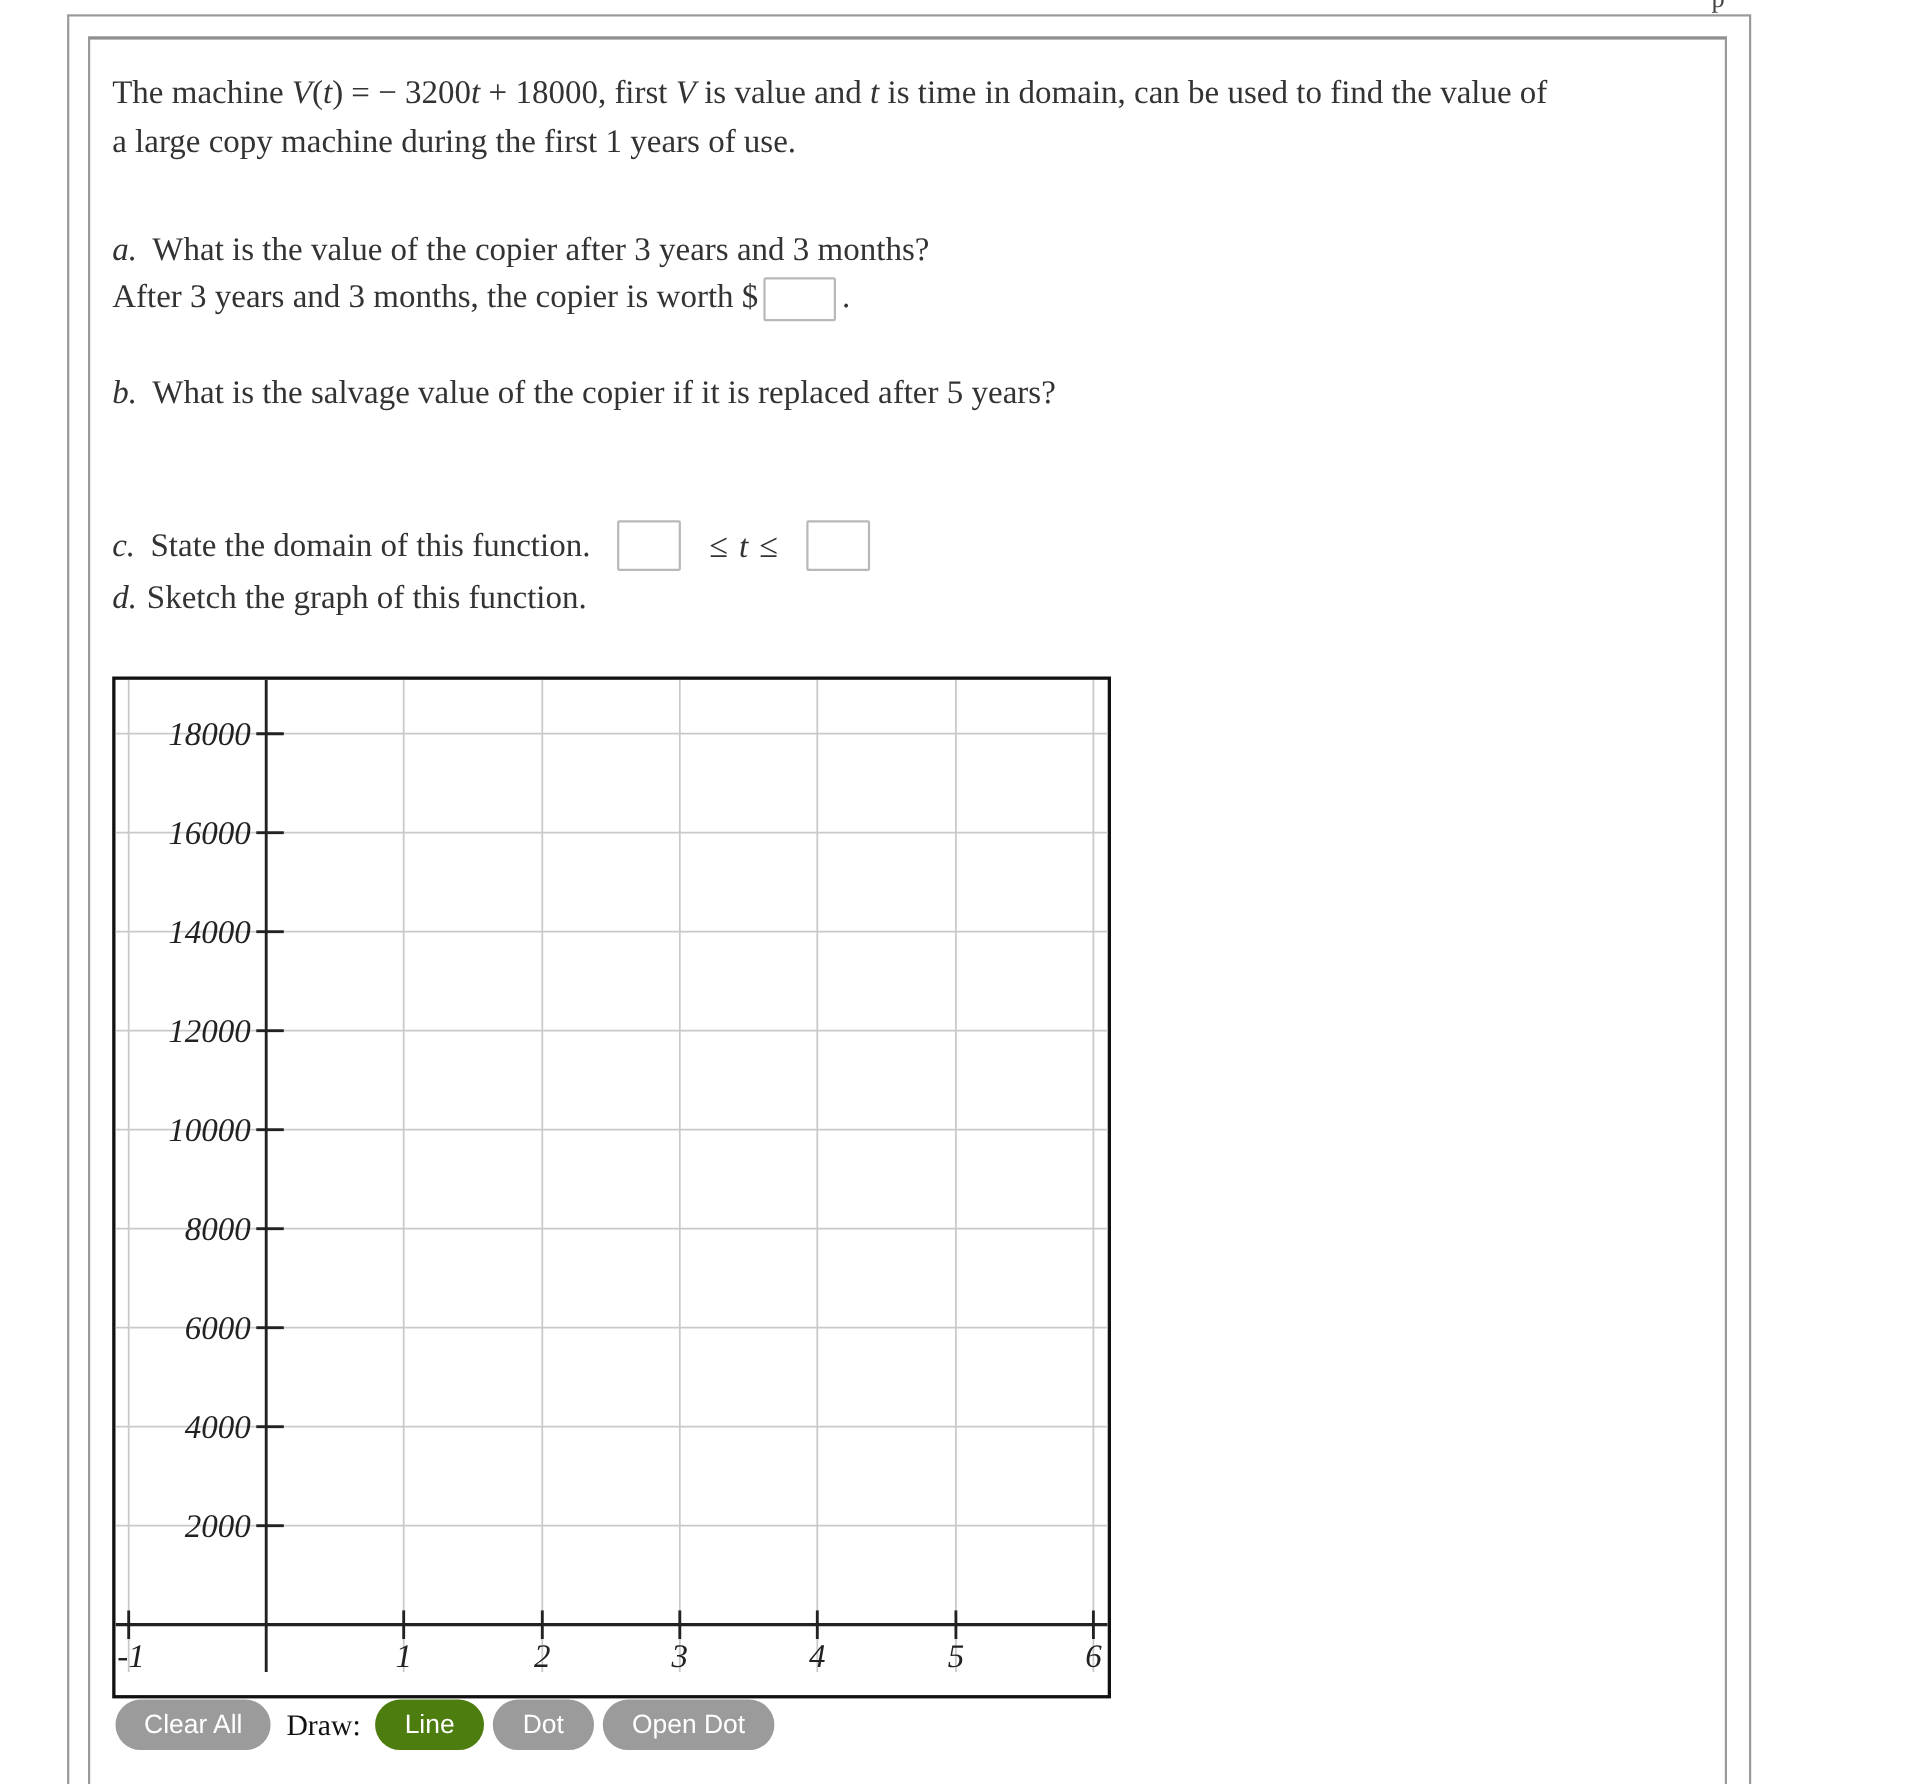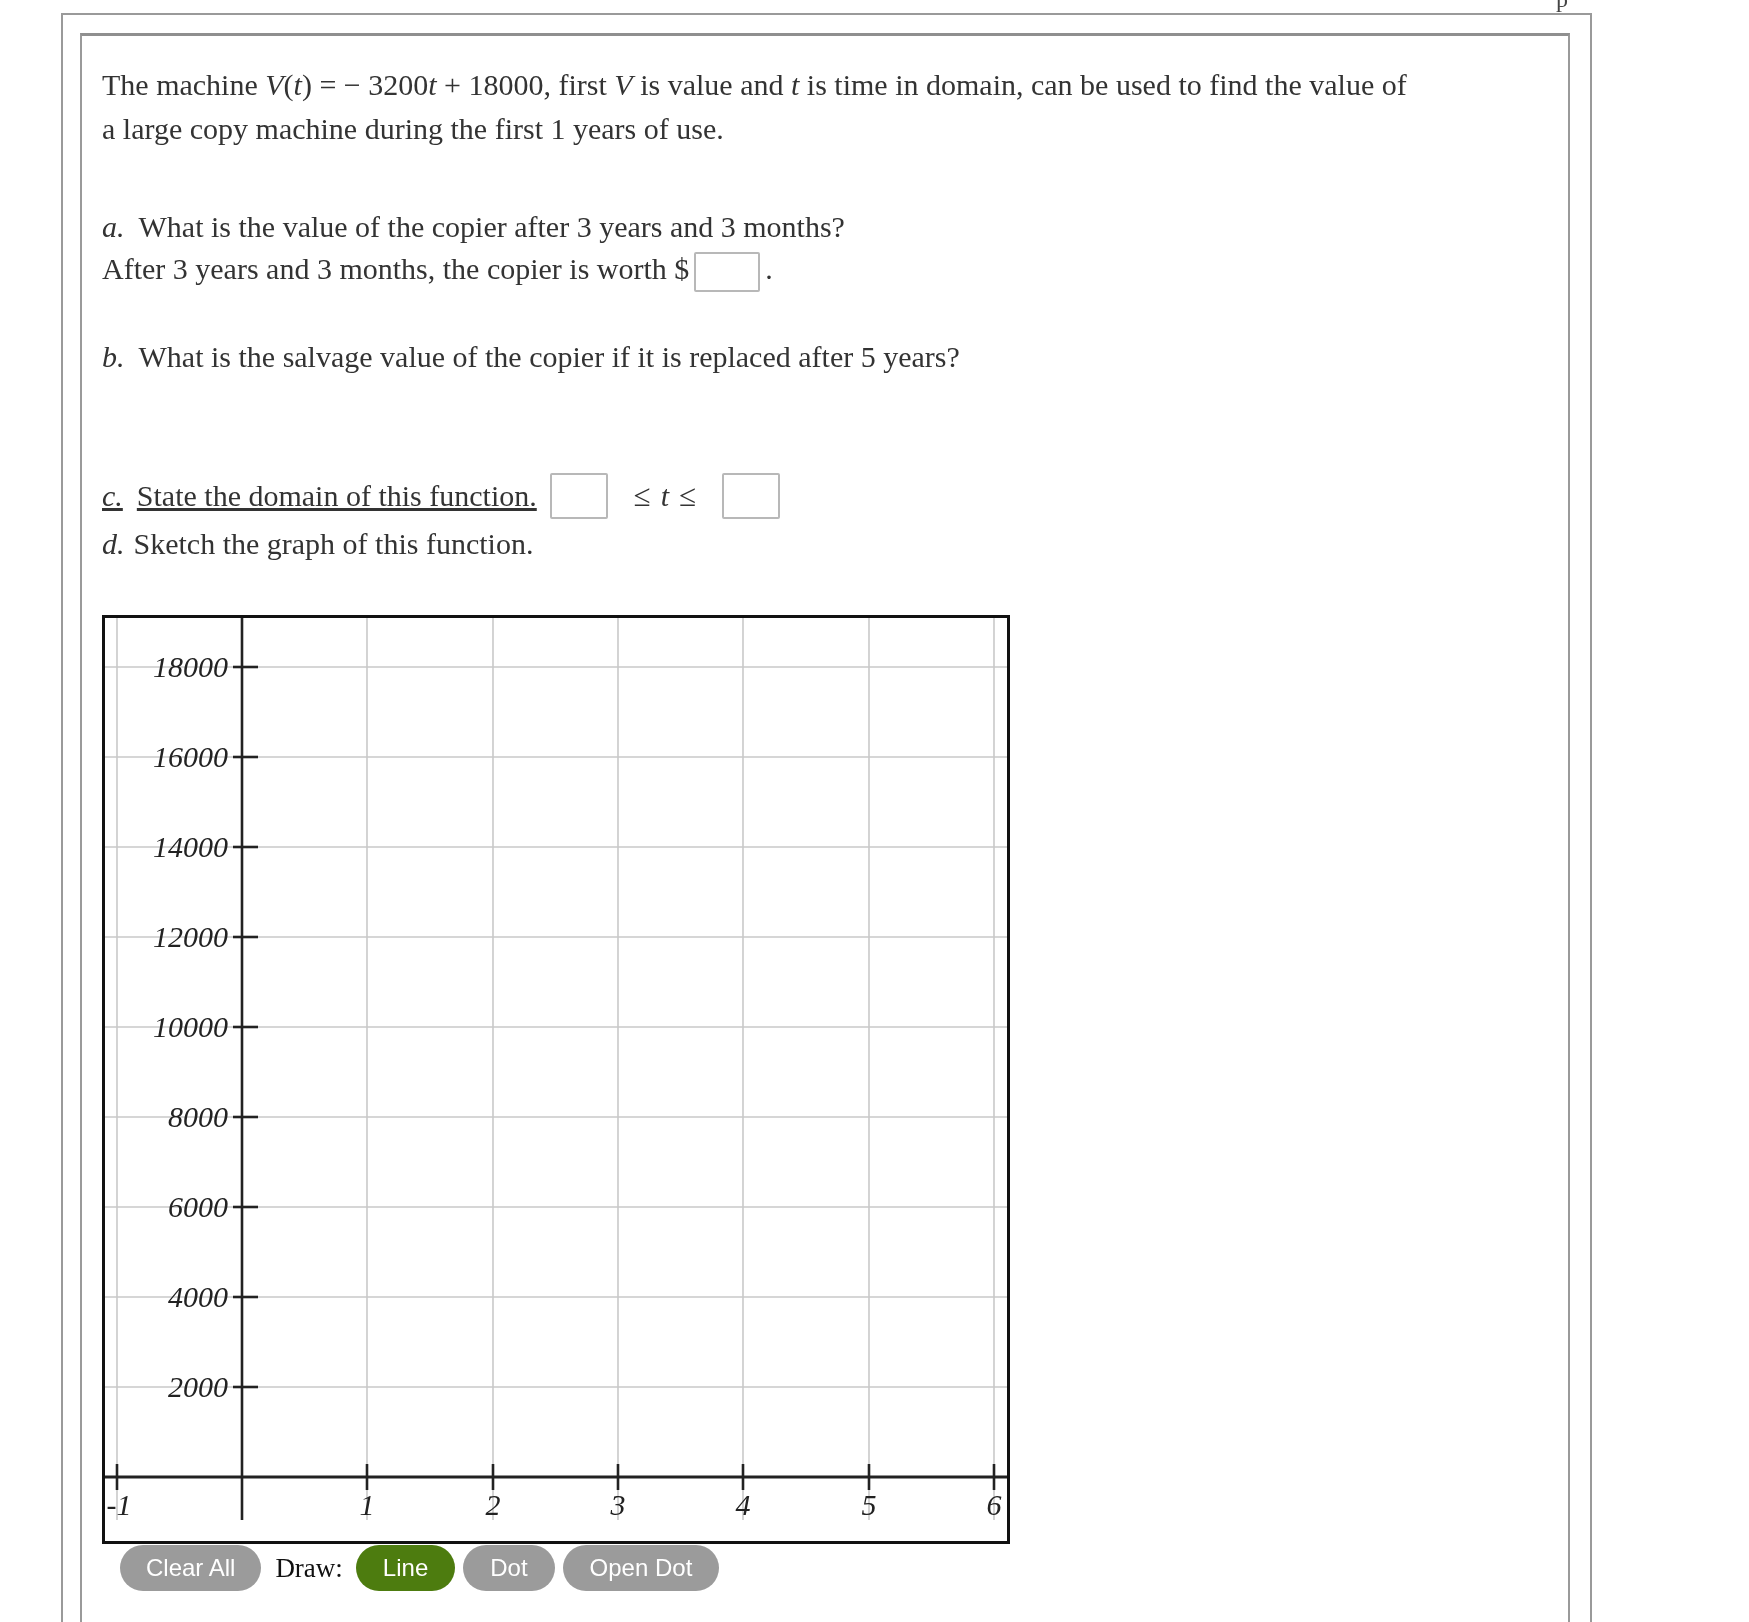--- a/index.html
+++ b/index.html
@@ -41,36 +41,36 @@
     font-family: "Liberation Serif", serif; font-size: 26px; text-align: center; color: #333;
   }
 
   .c-row { display: flex; align-items: center; }
   .c-row .domain-input {
     width: 58px; height: 46px;
     border: 2px solid #b8b8b8; border-radius: 2px;
     background: #fff; outline: none; margin: 0;
     font-family: "Liberation Serif", serif; font-size: 26px; text-align: center; color: #333;
   }
-  .c-q { margin-right: 13px; text-decoration: underline; }
+  .c-q { margin-right: 24px; }
   .leq-group { margin: 0 26px; white-space: nowrap; }
   .leq-group .leq { font-size: 31px; }
   .leq-group .tvar { font-style: italic; margin: 0 10px; }
 
   .graph-wrap {
     position: absolute; left: 20px; top: 579px;
     width: 908px; height: 929px;
     border: 3px solid #111;
     background: #fff;
   }
   .graph-wrap svg { display: block; }
   .glabel { font-family: "Liberation Serif", "DejaVu Serif", serif; font-style: italic; font-size: 30px; fill: #222; }
 
   .toolbar {
-    position: absolute; left: 38px; top: 1509px;
+    position: absolute; left: 23px; top: 1509px;
     display: flex; align-items: center;
   }
   .pill {
     height: 46px; border: none; border-radius: 23px;
     background: #9b9b9b; color: #ffffff;
     font-family: "Liberation Sans", "DejaVu Sans", sans-serif; font-size: 24px;
     padding: 0 27px; cursor: pointer; display: flex; align-items: center; justify-content: center;
     white-space: nowrap;
   }
   .pill.selected { background: #4d7c0f; }

